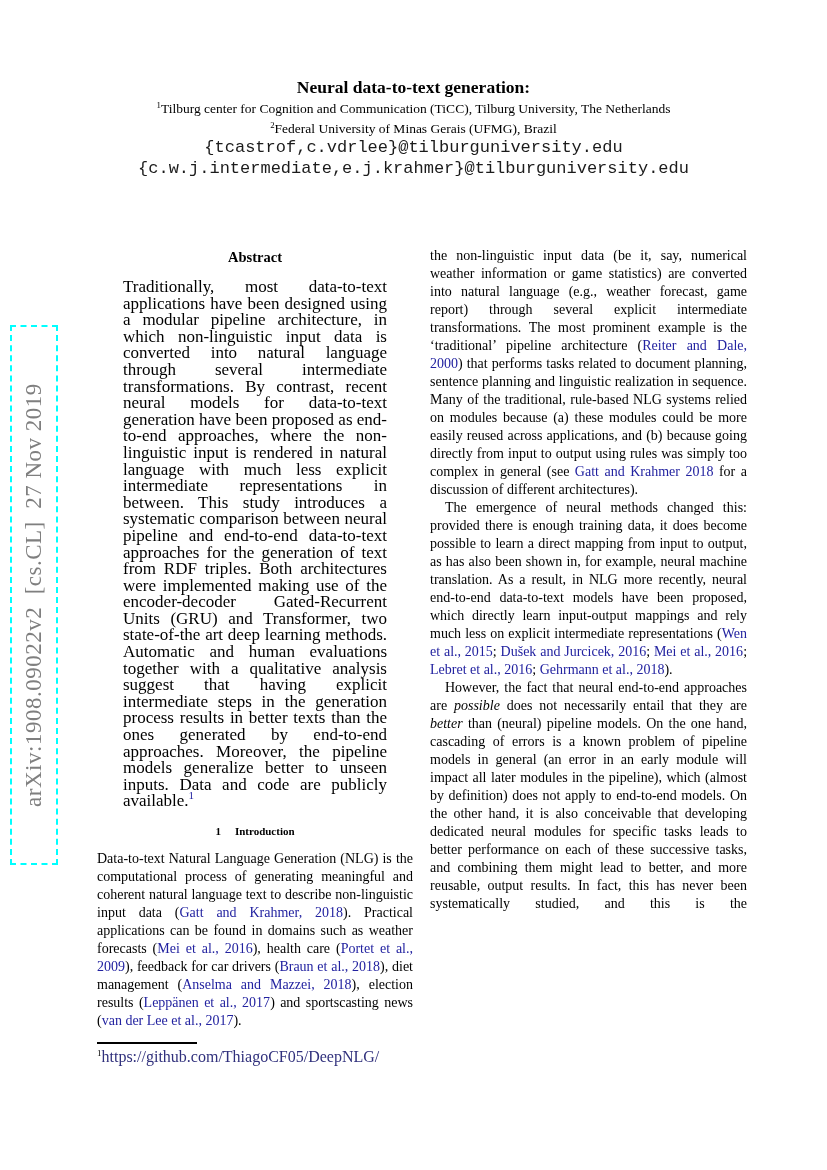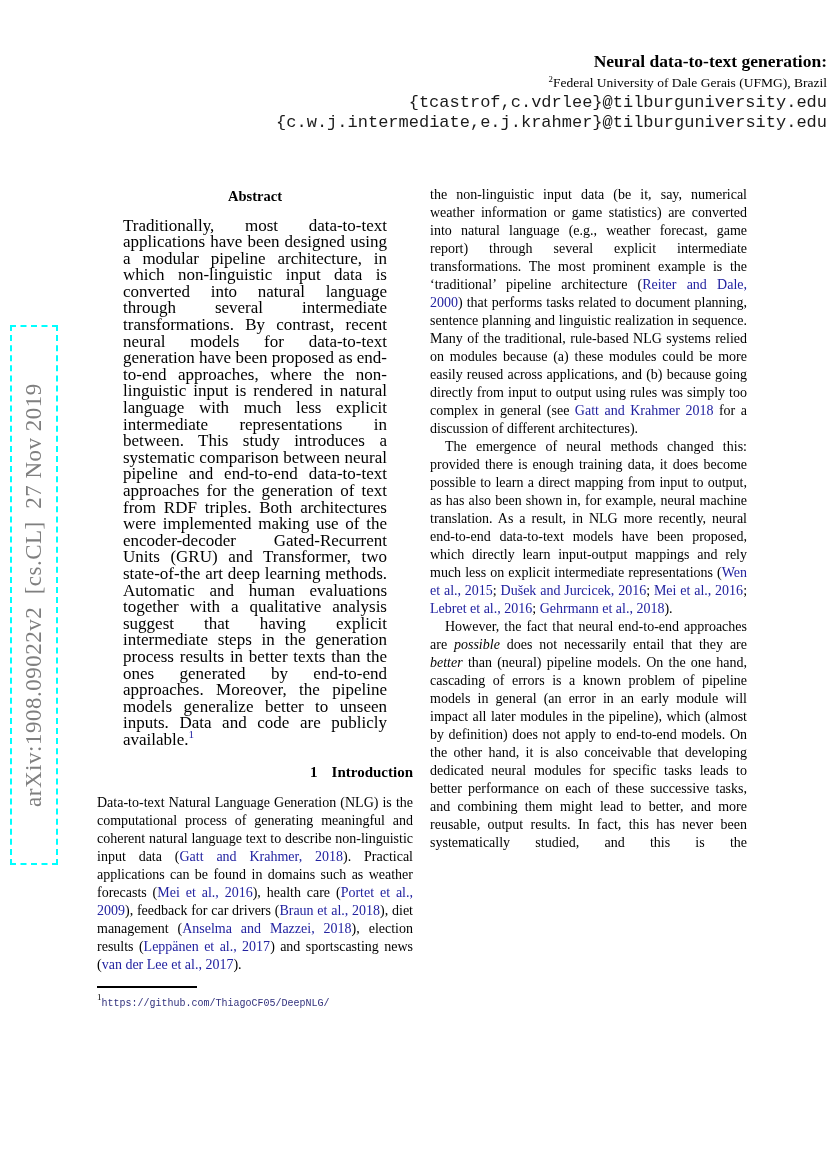--- a/index.html
+++ b/index.html
@@ -25,63 +25,64 @@
   }
   .wm-text{
     position:absolute;left:10px;top:325px;width:540px;height:48px;
     transform-origin:0 0;
     transform:rotate(-90deg) translateX(-540px);
     color:var(--watermark-text);
     font-size:23px;line-height:48px;text-align:center;
     white-space:pre;letter-spacing:0.5px;
   }
   
-  .hdr{padding-top:50px;text-align:right;}
+  .hdr{padding-top:76px;text-align:center;}
   .title{font-weight:bold;font-size:17.5px;line-height:23px;}
   .authors{margin-top:15px;font-weight:bold;font-size:13.8px;line-height:17px;white-space:pre-wrap;}
   .affil{font-size:13.5px;line-height:19.5px;}
   .email{font-family:"Liberation Mono", monospace;font-size:17px;line-height:20.5px;color:#1b1b1b;}
   .sup{vertical-align:super;font-size:65%;line-height:0;}
   
   .cols{
     display:flex;gap:17px;
-    margin:52px 0 0 97px;width:650px;
+    margin:68px 0 0 97px;width:650px;
     text-align:justify;
     hyphens:auto;-webkit-hyphens:auto;
   }
   .col-l{width:316px;}
   .col-r{width:317px;}
   .abs-head{text-align:center;font-size:14.5px;font-weight:bold;margin:2px 0 13px 0;}
   .abs-text{margin:0;padding:0 26px;font-size:17px;line-height:16.6px;}
-  .sec-head{font-size:15px;font-weight:bold;margin:15px 0 13px 0;text-align:right;}
+  .sec-head{font-size:11px;font-weight:bold;margin:15px 0 13px 0;text-align:center;}
   .sec-num{margin-right:14px;}
   p.body{margin:0;font-size:14px;line-height:18px;}
   p.ind{text-indent:15px;}
   p.cont{text-align-last:justify;}
   .cite{color:var(--link);}
   .i{font-style:italic;}
   
   .footnote{margin-top:12px;text-align:left;}
   .fn-rule{width:100px;border-top:2px solid #000;margin:0 0 4px 0;}
   .fn-sup{vertical-align:super;font-size:9px;}
-  .fn-url{font-family:Liberation Mono, monospace;font-size:10px;color:var(--url);}
+  .fn-url{font-family:Liberation Serif, serif;font-size:16px;color:var(--url);}
 </style>
 </head>
 <body>
 
 <div class="page">
 
   <div class="wm-box"></div>
   <div class="wm-text">arXiv:1908.09022v2  [cs.CL]  27 Nov 2019</div>
 
   <div class="hdr">
     <div class="title">
       <div>Neural data-to-text generation:</div>
     </div>
-    <div class="affil"><span class="sup">2</span><span>Federal University of Dale Gerais (UFMG), Brazil</span></div>
+    <div class="affil"><span class="sup">1</span><span>Tilburg center for Cognition and Communication (TiCC), Tilburg University, The Netherlands</span></div>
+    <div class="affil"><span class="sup">2</span><span>Federal University of Minas Gerais (UFMG), Brazil</span></div>
     <div class="email">{tcastrof,c.vdrlee}@tilburguniversity.edu</div>
     <div class="email">{c.w.j.intermediate,e.j.krahmer}@tilburguniversity.edu</div>
   </div>
 
   <div class="cols">
 
     <div class="col-l">
       <div class="abs-head">Abstract</div>
       <p class="abs-text"><span>Traditionally, most data-to-text applications have been designed using a modular pipeline architecture, in which non-linguistic input data is converted into natural language through several intermediate transformations. By contrast, recent neural models for data-to-text generation have been proposed as end-to-end approaches, where the non-linguistic input is rendered in natural language with much less explicit intermediate representations in between. This study introduces a systematic comparison between neural pipeline and end-to-end data-to-text approaches for the generation of text from RDF triples. Both architectures were implemented making use of the encoder-decoder Gated-Recurrent Units (GRU) and Transformer, two state-of-the art deep learning methods. Automatic and human evaluations together with a qualitative analysis suggest that having explicit intermediate steps in the generation process results in better texts than the ones generated by end-to-end approaches. Moreover, the pipeline models generalize better to unseen inputs. Data and code are publicly available.</span><span class="sup cite">1</span></p>
 

